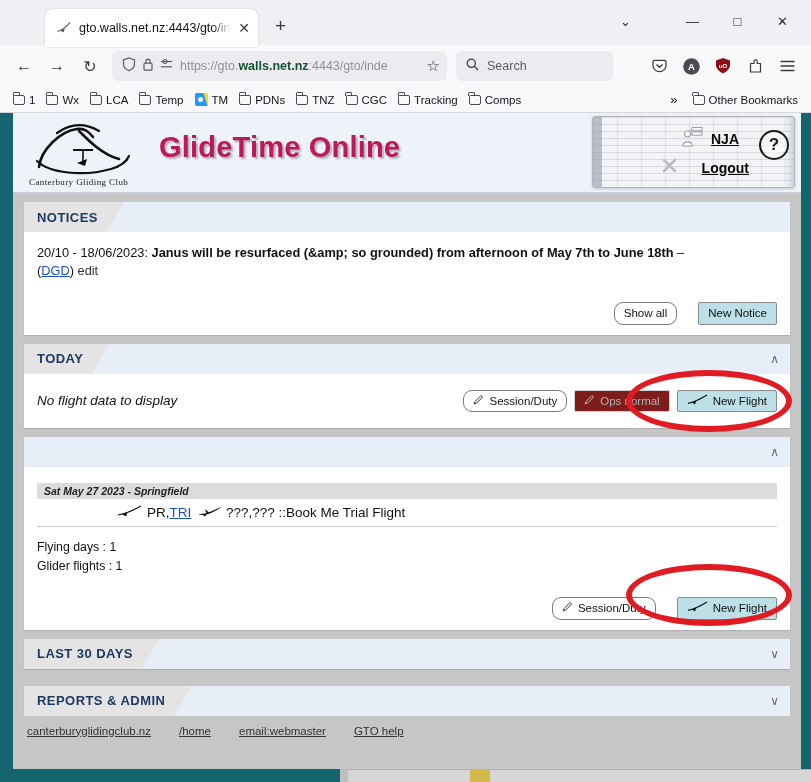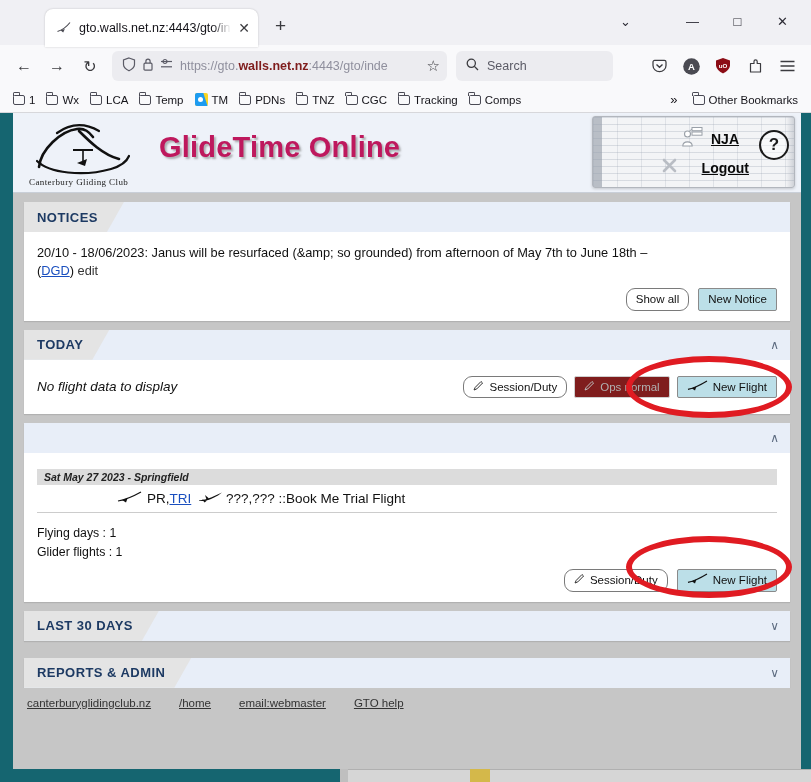--- a/index.html
+++ b/index.html
@@ -51,21 +51,21 @@
   .urlbar {
     flex: 1; height: 30px; background: #ececf0; border-radius: 6px;
     display: flex; align-items: center; gap: 6px; padding: 0 7px 0 10px;
     margin: 0 6px 0 4px; max-width: 335px;
   }
   .url-text {
     flex: 1; font-size: 12.5px; color: #8f8f9d; white-space: nowrap; overflow: hidden;
     -webkit-mask-image: linear-gradient(to right, #000 90%, transparent 100%);
     mask-image: linear-gradient(to right, #000 90%, transparent 100%);
   }
-  .url-text b { color: #7f1d1d; font-weight: 600; }
+  .url-text b { color: #14532d; font-weight: 600; }
   .searchbar {
     width: 157px; height: 30px; background: #ececf0; border-radius: 6px;
     display: flex; align-items: center; gap: 8px; padding: 0 10px;
   }
   .search-ph { font-size: 12.5px; color: #5b5b66; }
   .toolicons { display: flex; align-items: center; gap: 2px; margin-left: auto; }
 
   .bookmarks {
     height: 26px; background: #f9f9fb; display: flex; align-items: center;
     padding: 0 8px; gap: 1px; border-bottom: 1px solid #d7d7db;
@@ -157,24 +157,24 @@
     font-size: 13px; font-weight: bold; color: #1d3a63; letter-spacing: .45px;
   }
   .panel-chev {
     position: absolute; right: 11px; top: 50%; transform: translateY(-50%);
     font-size: 12px; color: #5d6b80; line-height: 1;
   }
   .panel-body { background: #fff; padding: 12px 13px 10px 13px; }
 
   
   .notice-line { font-size: 12.8px; color: #111; line-height: 1.42; }
-  .notice-line b { font-weight: normal; }
+  .notice-line b { font-weight: bold; }
   .lnk { color: #1a4fbf; text-decoration: underline; }
   .lnk-dark { color: #333; }
-  .btn-row { display: flex; justify-content: flex-end; gap: 9px; margin-top: 8px; align-items: center; }
+  .btn-row { display: flex; justify-content: flex-end; gap: 21px; margin-top: 22px; align-items: center; }
   .btn {
     font-size: 11.5px; color: #111; padding: 3px 9px; background: #fff;
     border: 1px solid #7a7a7a; border-radius: 9px; white-space: nowrap; line-height: 1.25;
   }
   .btn-blue {
     background: #bcdfe8; border: 1px solid #8a8a8a; border-radius: 2px;
   }
   .btn-disabled { color: #b0b0b0; border-color: #cfcfcf; background: #7f1d1d; border-radius: 2px; }
   .btn-plain { border-radius: 9px; }
   .btn-ico { display: inline-flex; align-items: center; gap: 5px; }

